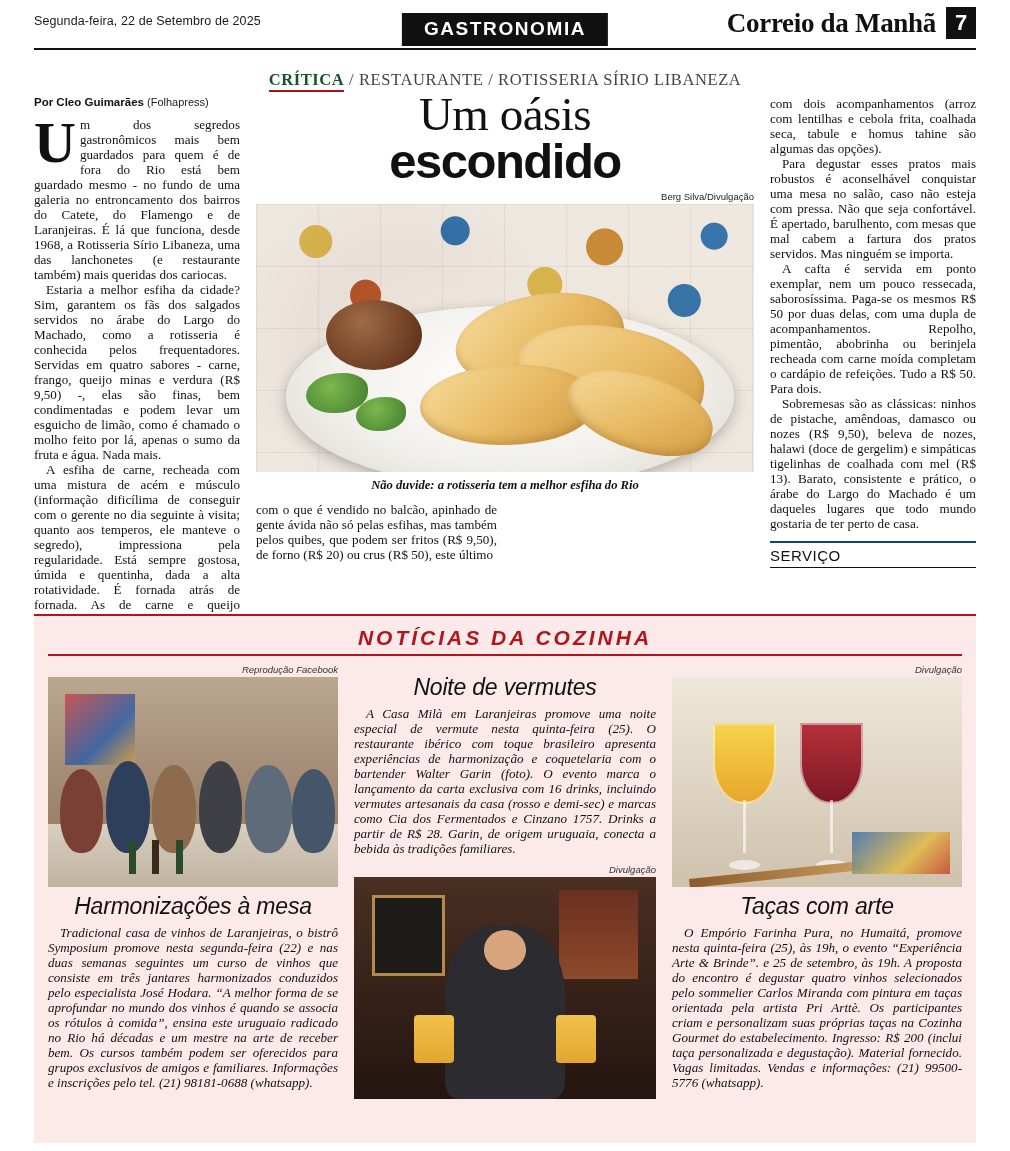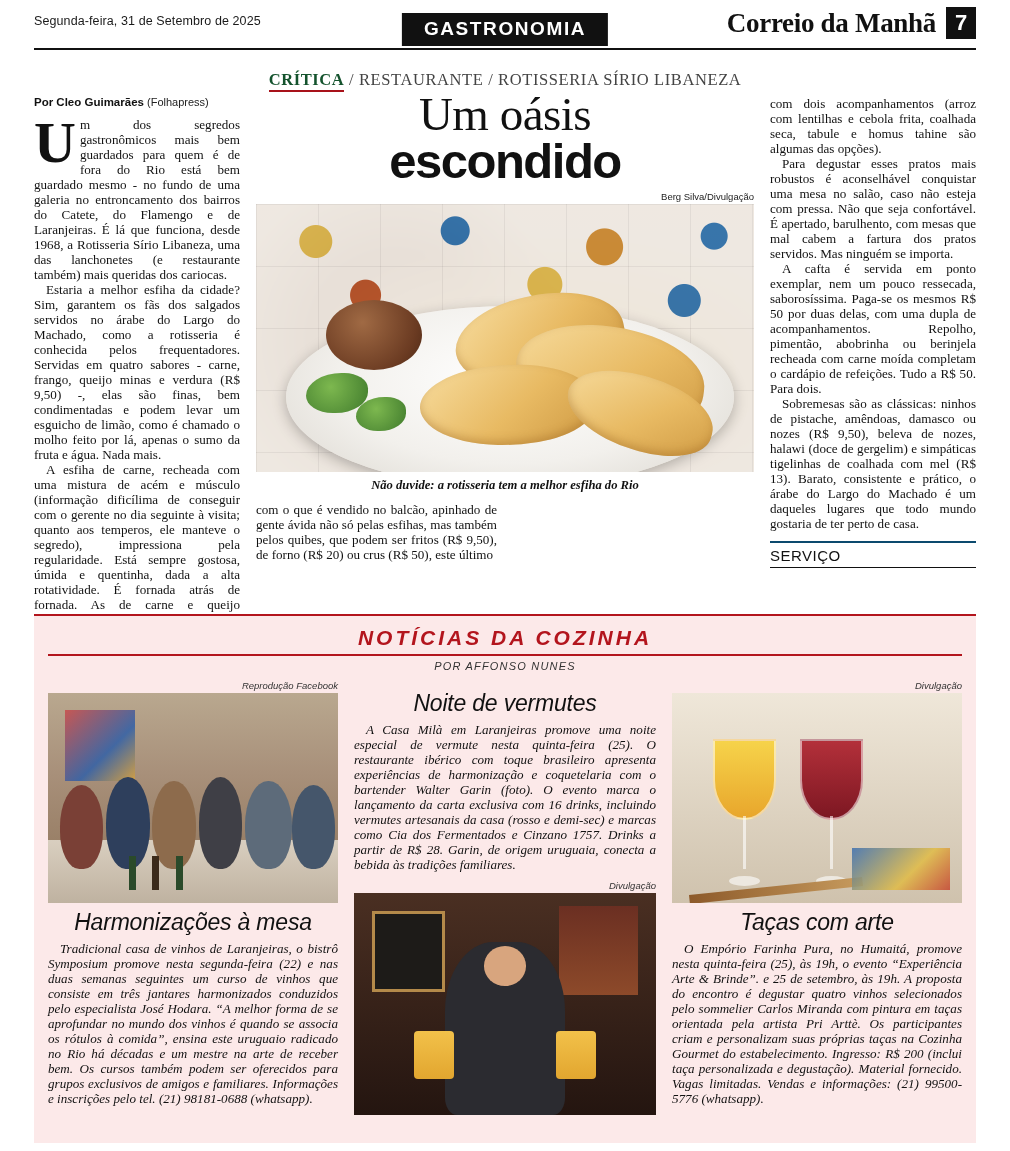--- a/index.html
+++ b/index.html
@@ -338,21 +338,21 @@
     position: absolute;
     border-radius: 50% 50% 45% 45%;
   }
 </style>
 </head>
 <body>
 
 <div class="page">
 
   <div class="masthead">
-    <div class="masthead-date">Segunda-feira, 31 de Setembro de 2025</div>
+    <div class="masthead-date">Segunda-feira, 22 de Setembro de 2025</div>
     <div class="section-tag">GASTRONOMIA</div>
     <div class="masthead-right">
       <div class="paper-name">Correio da Manhã</div>
       <div class="page-num">7</div>
     </div>
   </div>
 
   <div class="kicker">
     <span class="crit">CRÍTICA</span><span class="rest"> / RESTAURANTE / ROTISSERIA SÍRIO LIBANEZA</span>
   </div>
@@ -402,21 +402,20 @@
       <p class="body">Para degustar esses pratos mais robustos é aconselhável conquistar uma mesa no salão, caso não esteja com pressa. Não que seja confortável. É apertado, barulhento, com mesas que mal cabem a fartura dos pratos servidos. Mas ninguém se importa.</p>
       <p class="body">A cafta é servida em ponto exemplar, nem um pouco ressecada, saborosíssima. Paga-se os mesmos R$ 50 por duas delas, com uma dupla de acompanhamentos. Repolho, pimentão, abobrinha ou berinjela recheada com carne moída completam o cardápio de refeições. Tudo a R$ 50. Para dois.</p>
       <p class="body">Sobremesas são as clássicas: ninhos de pistache, amêndoas, damasco ou nozes (R$ 9,50), beleva de nozes, halawi (doce de gergelim) e simpáticas tigelinhas de coalhada com mel (R$ 13). Barato, consistente e prático, o árabe do Largo do Machado é um daqueles lugares que todo mundo gostaria de ter perto de casa.</p>
 
       <div class="servico-head">SERVIÇO</div>
     </div>
   </div>
 
   <div class="bottom">
     <div class="noticias-title">NOTÍCIAS DA COZINHA</div>
-    <div class="noticias-sub">POR AFFONSO NUNES</div>
 
     <div class="bot-grid">
 
       <div>
         <div class="mini-credit">Reprodução Facebook</div>
         <div class="ph img-table" style="height:210px;">
           <div style="position:absolute;inset:0;background:
                linear-gradient(180deg,#b9a88f 0%,#a8907a 38%,#8d7257 100%);"></div>
           <div style="position:absolute;left:6%;top:8%;width:24%;height:34%;background:linear-gradient(135deg,#c94a4a,#2f5fa8 60%,#d8a13c);opacity:.85;"></div>
           <div style="position:absolute;left:0;bottom:0;width:100%;height:30%;background:linear-gradient(#d9cfc0,#bfb2a0);"></div>

